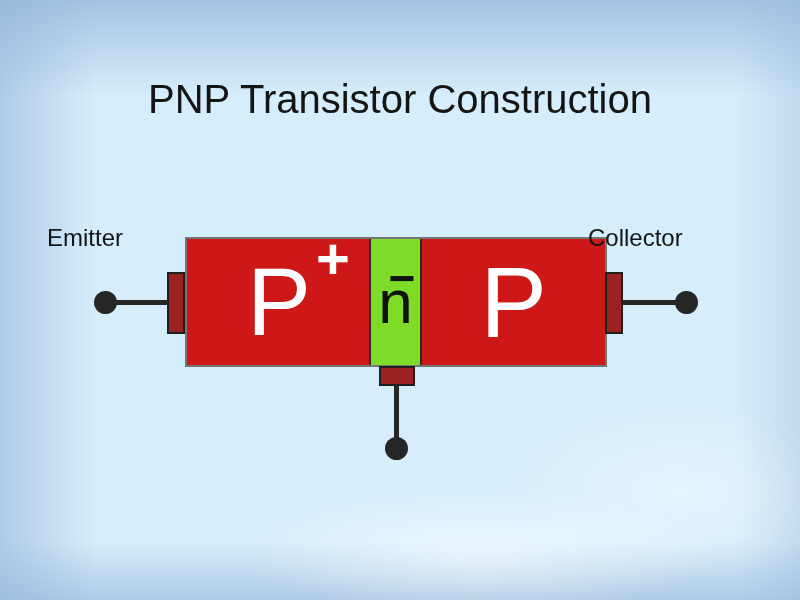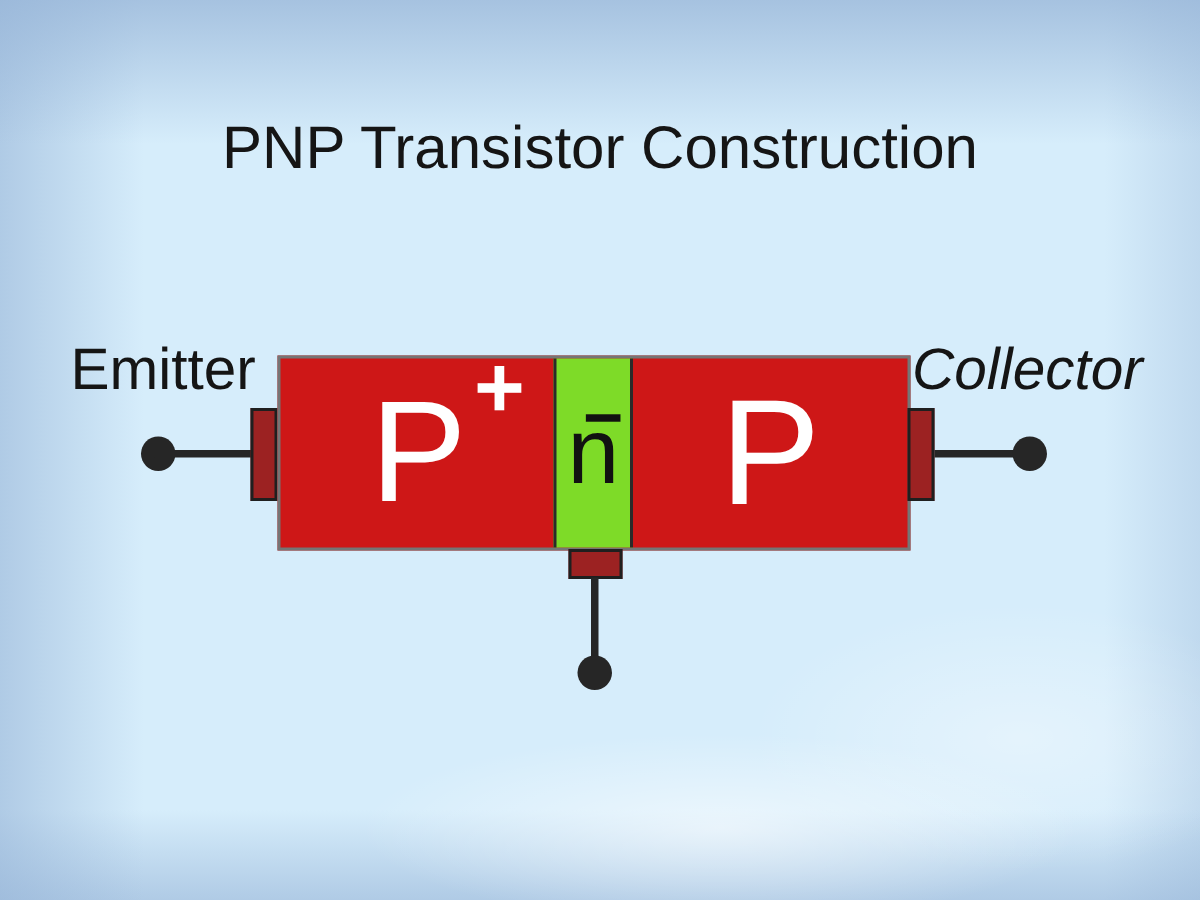--- a/index.html
+++ b/index.html
@@ -85,27 +85,27 @@
     position: absolute;
     width: 23px; height: 23px;
     border-radius: 50%;
     background: var(--lead, #262626);
   }
   .dot-emitter   { left: 94px;  top: 291px; }
   .dot-collector { left: 675px; top: 291px; }
   .dot-base      { left: 385px; top: 437px; }
   .terminal-label {
     position: absolute;
-    font-size: 39px;
+    font-size: 24px;
     line-height: 1.2;
     color: var(--text, #151515);
     white-space: nowrap;
   }
   .label-emitter   { left: 47px;  top: 224px; }
-  .label-collector { left: 608px; top: 224px; font-style: italic; }
+  .label-collector { left: 588px; top: 224px; }
   .label-base      { left: 397px; top: 474px; transform: translateX(-50%); }
 </style>
 </head>
 <body>
 
 <div class="canvas">
 
   <div class="title">PNP Transistor Construction</div>
 
   <div class="terminal-label label-emitter">Emitter</div>

